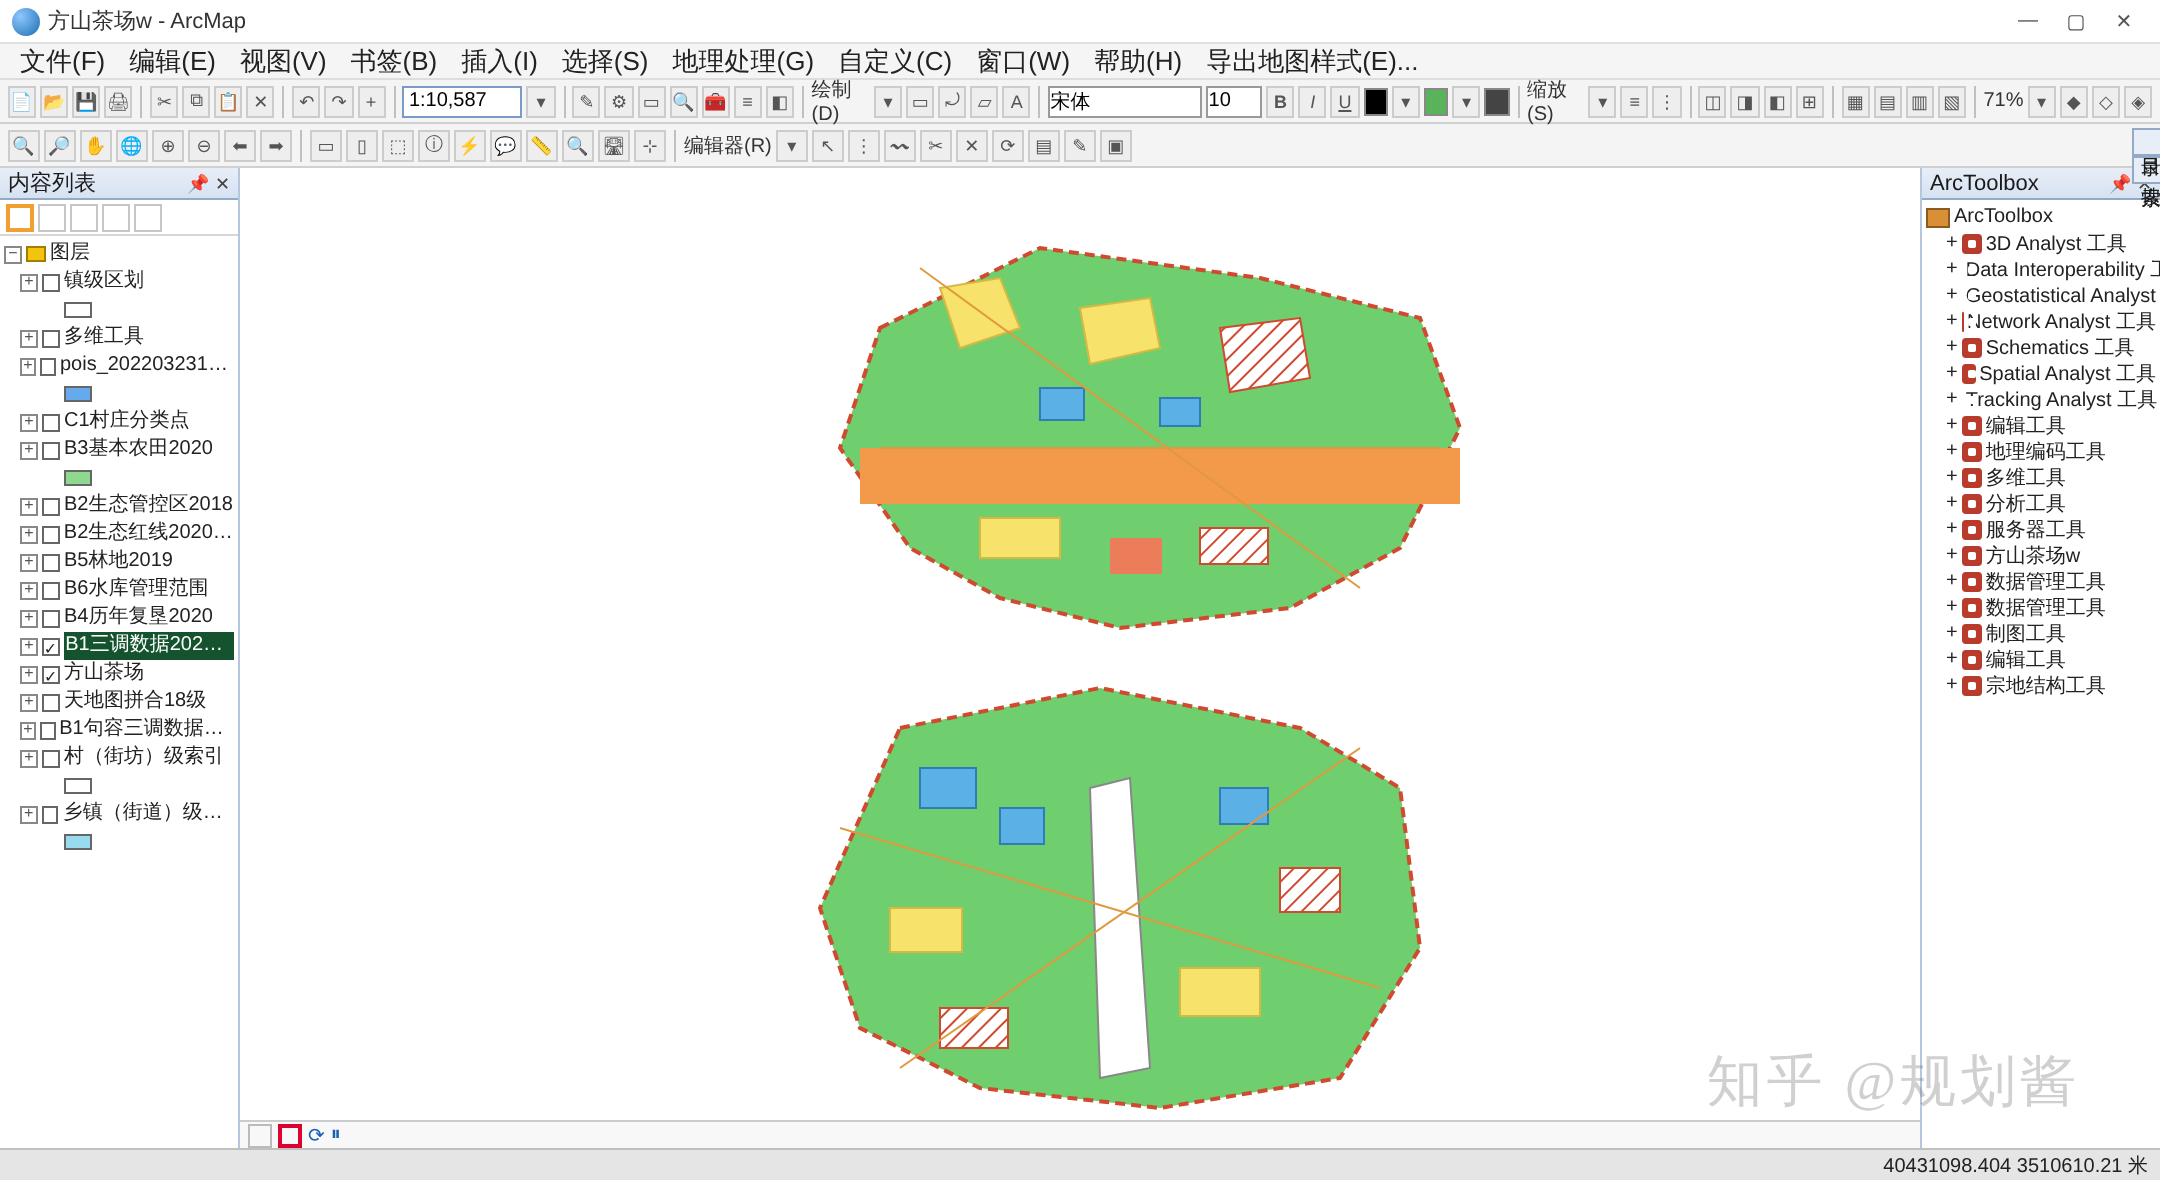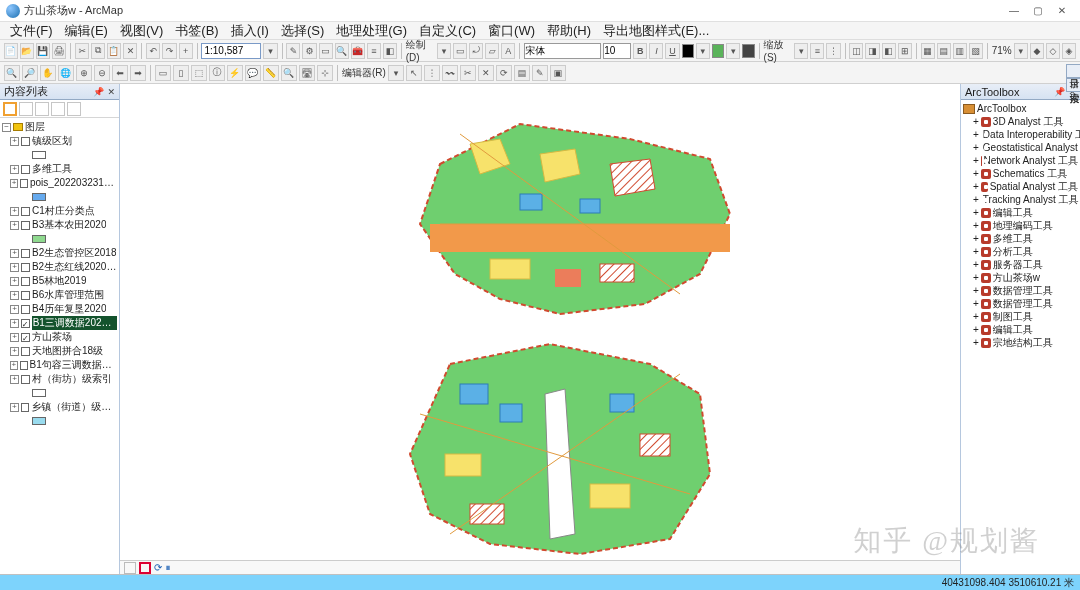--- a/index.html
+++ b/index.html
@@ -52,21 +52,21 @@
 .panel-right { width:120px; background:#fff; border-left:1px solid #b5c7de; display:flex; flex-direction:column; }
 .atb-tree { flex:1; overflow:hidden; padding:2px; font-size:10px; color:#222; }
 .atb-tree .row { display:flex; align-items:center; gap:2px; height:13px; white-space:nowrap; }
 .atb-tree .tool-ic { width:10px; height:10px; background:#b83b2b; border-radius:2px; position:relative; }
 .atb-tree .tool-ic::after { content:""; position:absolute; width:4px; height:4px; background:#fff; top:3px; left:3px; border-radius:1px; }
 .atb-tree .root-ic { width:12px; height:10px; background:#d88f35; border:1px solid #8a5a20; }
 
 .side-tabs { position:absolute; right:0; top:64px; width:14px; }
 .side-tabs .stab { writing-mode: vertical-rl; background:#e8eef7; border:1px solid #93a9c4; font-size:10px; padding:6px 0; color:#1a1a1a; }
 
-.status-bar { height:16px; background:#7dd3fc; border-top:1px solid #c0c0c0; display:flex; align-items:center; font-size:10px; color:#222; padding:0 6px; }
+.status-bar { height:16px; background:#e5e5e5; border-top:1px solid #c0c0c0; display:flex; align-items:center; font-size:10px; color:#222; padding:0 6px; }
 .status-bar .coords { margin-left:auto; }
 
 .watermark { position:absolute; right:40px; bottom:30px; font-size:28px; color:rgba(120,120,120,0.35); pointer-events:none; font-family: "STKaiti","KaiTi",serif; letter-spacing:2px;}
 </style>
 </head>
 <body>
 
 <div class="title-bar">
   <span class="globe"></span>
   <span class="title-text">方山茶场w - ArcMap</span>

